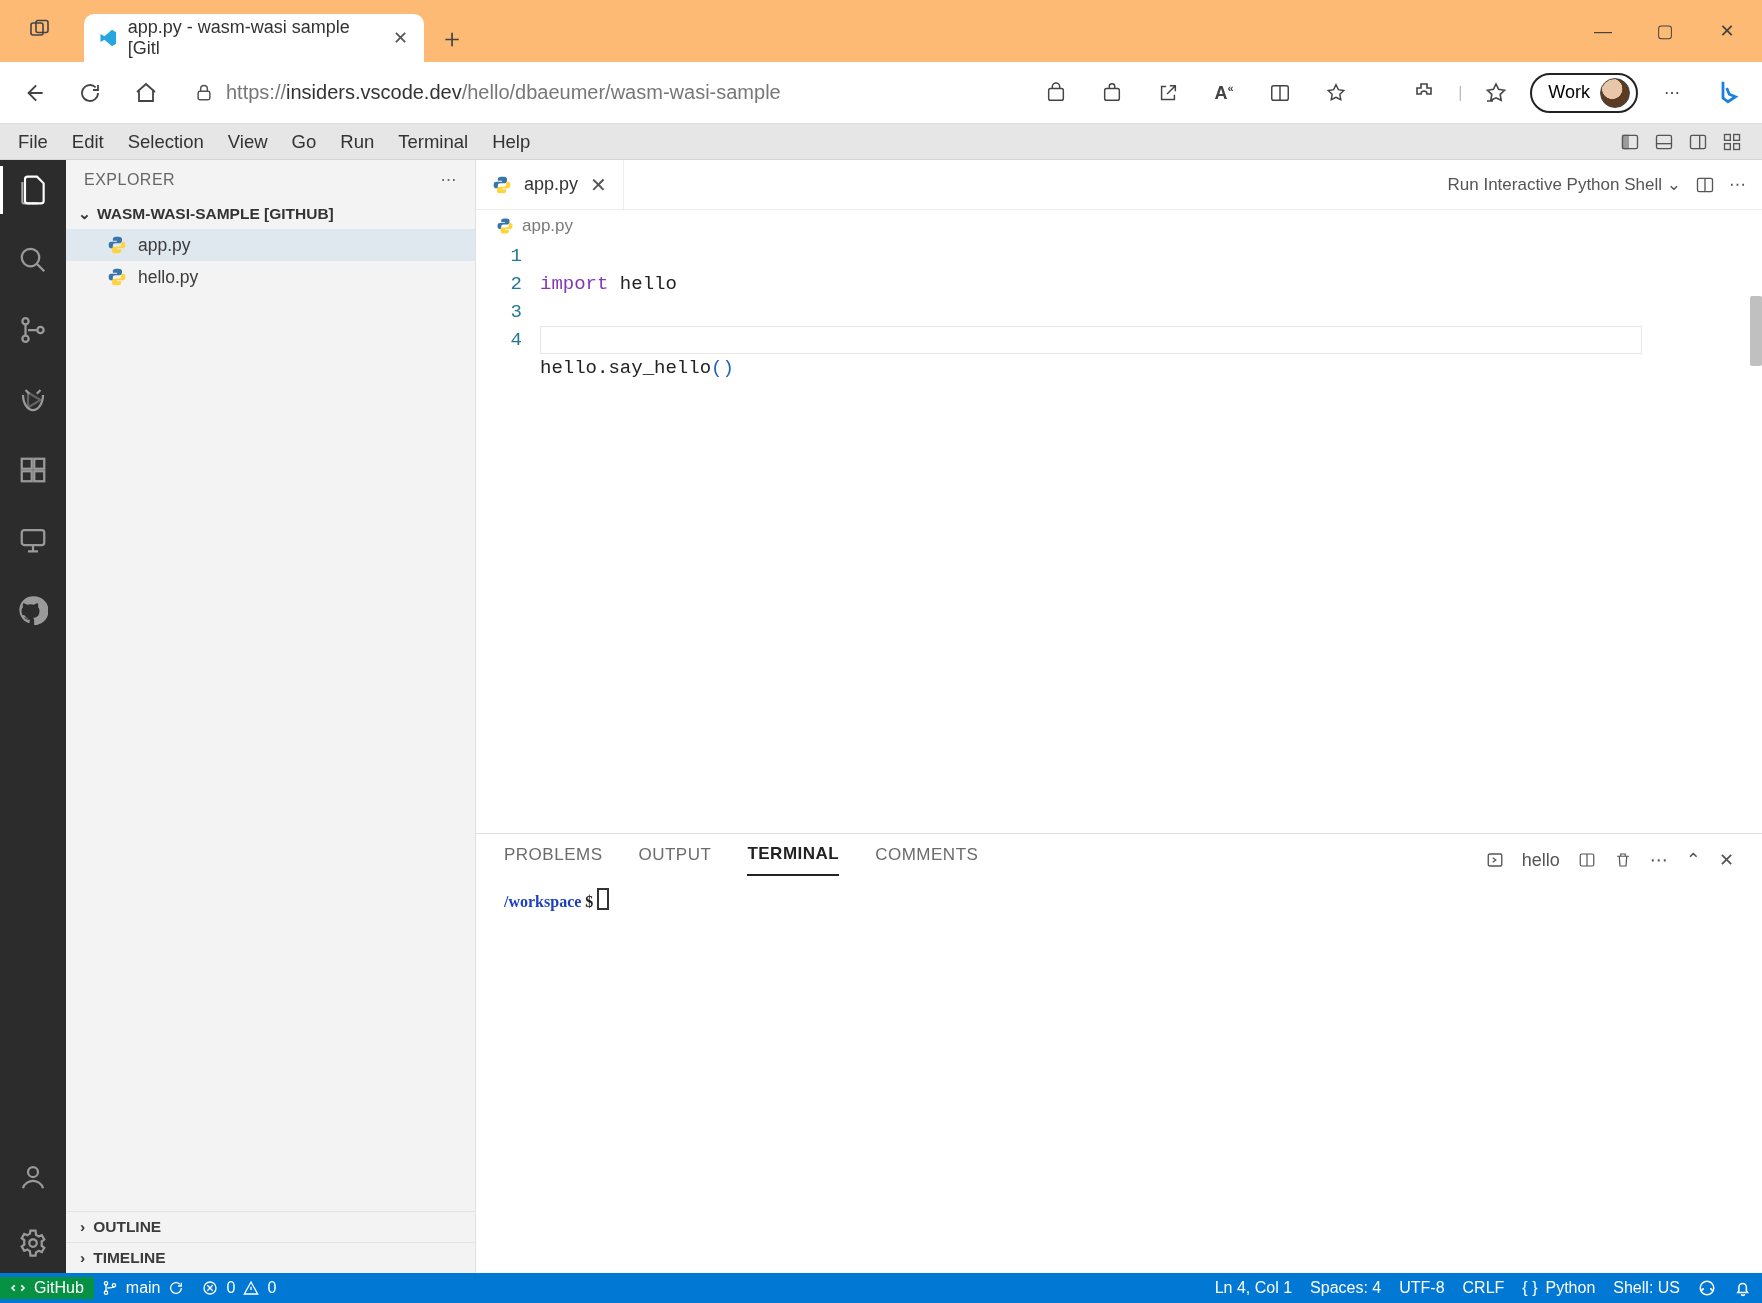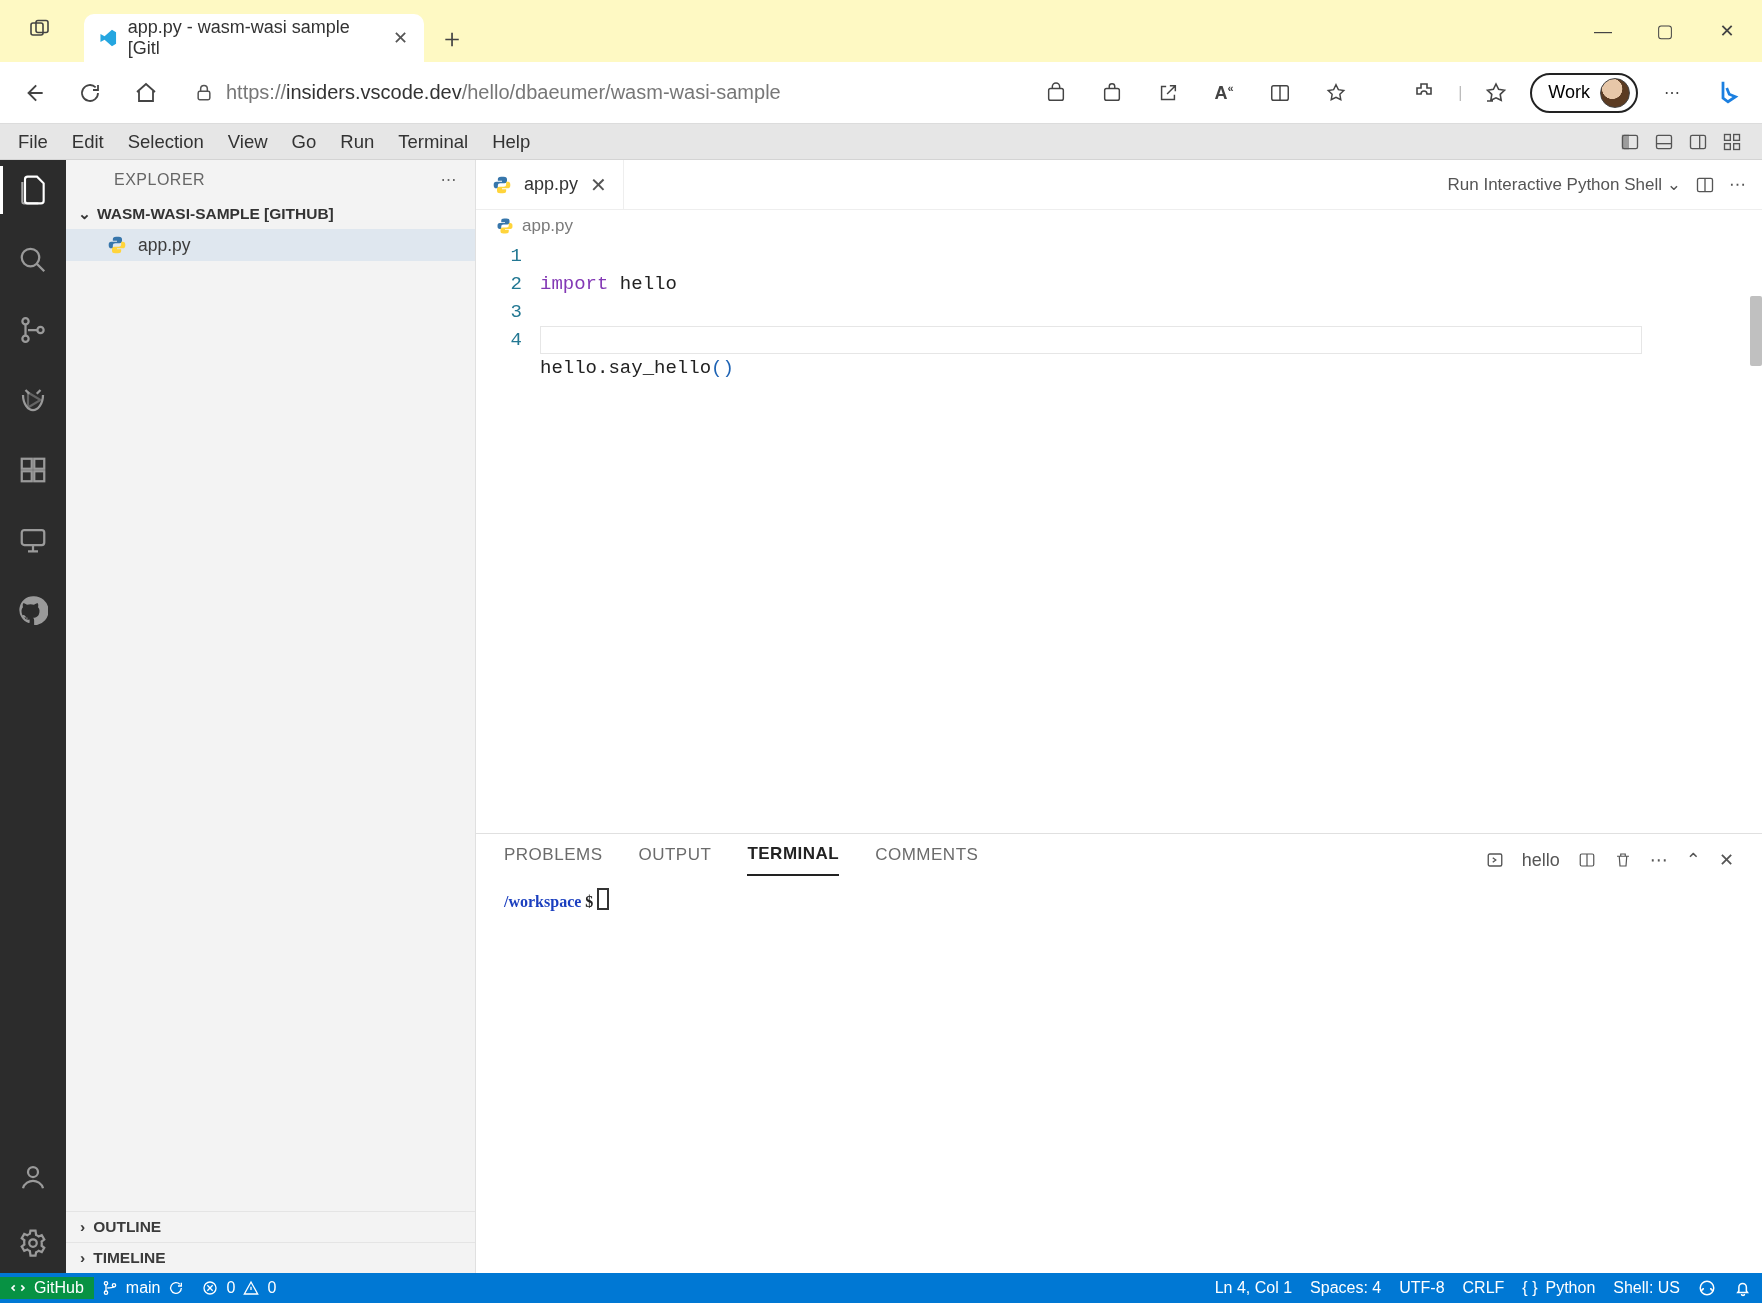--- a/index.html
+++ b/index.html
@@ -1,21 +1,21 @@
 <!DOCTYPE html>
 <html><head>
 <meta charset="utf-8">
 <style>
   * { box-sizing: border-box; margin: 0; padding: 0; }
   html, body { width: 1762px; height: 1303px; overflow: hidden; font-family: -apple-system, "Segoe UI", Arial, sans-serif; }
   body { display: flex; flex-direction: column; background: #efefef; }
 
   
   .browser-titlebar {
-    height: 62px; display: flex; align-items: flex-end; background: #fef9c3;
+    height: 62px; display: flex; align-items: flex-end; background: #fdba74;
     padding: 0 4px;
   }
   .tab-strip { display: flex; align-items: flex-end; height: 100%; gap: 0; padding-left: 12px; }
   .tab-button.sys {
     width: 48px; height: 48px; display: flex; align-items: center; justify-content: center;
     margin-right: 20px; color: #444; margin-bottom: 8px;
   }
   .browser-tab {
     display: flex; align-items: center; gap: 10px;
     height: 48px; padding: 0 16px 0 14px; border-radius: 10px 10px 0 0;
@@ -85,21 +85,21 @@
   .activitybar .active-marker { position: relative; }
   .activitybar .active-marker::before {
     content: ""; position: absolute; left: -15px; top: -6px; width: 3px; height: 48px; background: #fff;
   }
 
   
   .sidebar {
     width: 410px; background: #f3f3f3; border-right: 1px solid #e0e0e0;
     display: flex; flex-direction: column; font-size: 17.5px; color: #3b3b3b;
   }
-  .sb-header { display: flex; align-items: center; justify-content: space-between; padding: 10px 18px; color: #666; font-size: 16px; letter-spacing: .5px; margin-left: 30px; }
+  .sb-header { display: flex; align-items: center; justify-content: space-between; padding: 10px 18px; color: #666; font-size: 16px; letter-spacing: .5px; }
   .sb-section-head { display: flex; align-items: center; gap: 6px; padding: 6px 12px; font-weight: 700; font-size: 15.5px; color: #333; }
   .sb-tree { flex: 1; overflow: auto; }
   .sb-item { display: flex; align-items: center; gap: 10px; padding: 4px 12px 4px 40px; height: 32px; }
   .sb-item.selected { background: #dfe7ef; }
   .sb-item .ficon { width: 22px; height: 22px; display: inline-flex; align-items: center; justify-content: center; }
   .sb-collapsed { display: flex; align-items: center; gap: 8px; padding: 6px 14px; font-weight: 700; font-size: 15.5px; border-top: 1px solid #e4e4e4; }
 
   
   .main { flex: 1; display: flex; flex-direction: column; }
 
@@ -379,20 +379,29 @@
       </div>
       <div class="sb-tree">
         <div class="sb-item selected">
           <span class="ficon">
               <svg width="20" height="20" viewBox="0 0 24 24">
                 <path fill="#3776ab" d="M11 2c-3 0-4 1-4 3v2h5v1H5c-2 0-3 1-3 4s1 4 3 4h2v-3c0-2 1-3 3-3h5c2 0 3-1 3-3V5c0-2-1-3-4-3h-3z"></path>
                 <path fill="#ffd43b" d="M13 22c3 0 4-1 4-3v-2h-5v-1h7c2 0 3-1 3-4s-1-4-3-4h-2v3c0 2-1 3-3 3H9c-2 0-3 1-3 3v2c0 2 1 3 4 3h3z"></path>
               </svg>
             </span>
           <span>app.py</span>
+        </div>
+        <div class="sb-item">
+          <span class="ficon">
+              <svg width="20" height="20" viewBox="0 0 24 24">
+                <path fill="#3776ab" d="M11 2c-3 0-4 1-4 3v2h5v1H5c-2 0-3 1-3 4s1 4 3 4h2v-3c0-2 1-3 3-3h5c2 0 3-1 3-3V5c0-2-1-3-4-3h-3z"></path>
+                <path fill="#ffd43b" d="M13 22c3 0 4-1 4-3v-2h-5v-1h7c2 0 3-1 3-4s-1-4-3-4h-2v3c0 2-1 3-3 3H9c-2 0-3 1-3 3v2c0 2 1 3 4 3h3z"></path>
+              </svg>
+            </span>
+          <span>hello.py</span>
         </div>
       </div>
       <div class="sb-collapsed">
         <span>›</span>
         <span>OUTLINE</span>
       </div>
       <div class="sb-collapsed">
         <span>›</span>
         <span>TIMELINE</span>
       </div>

